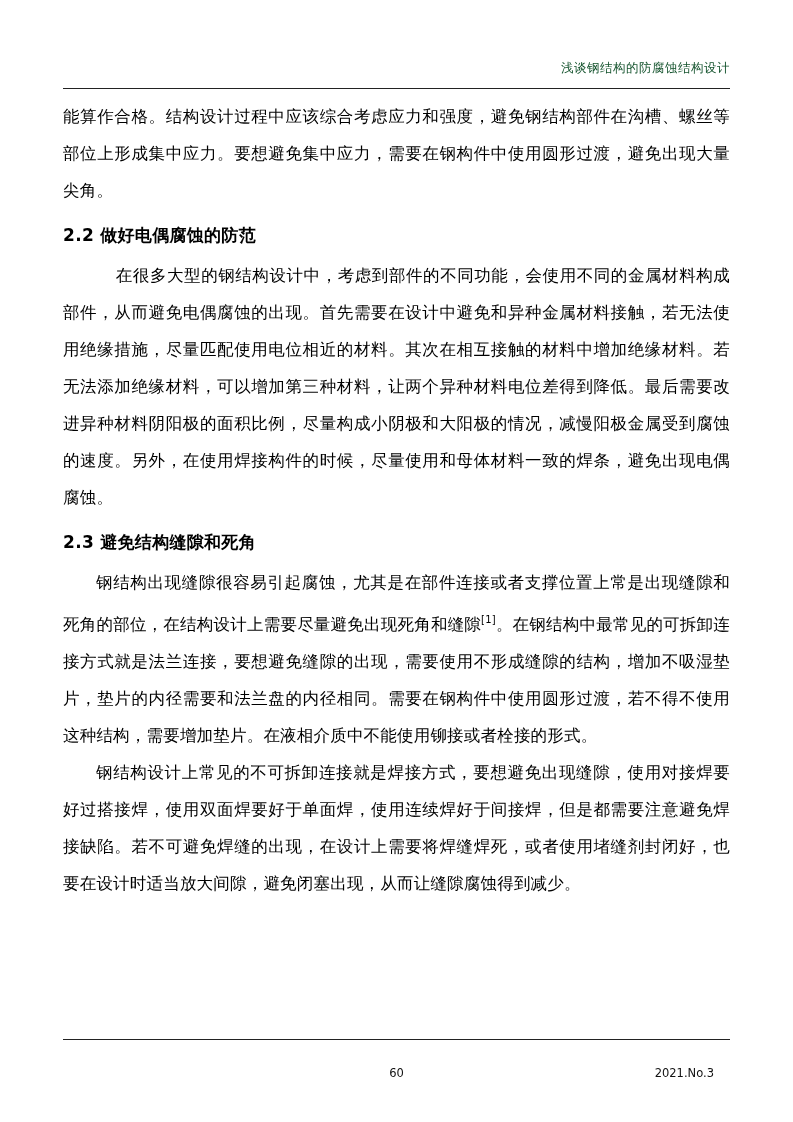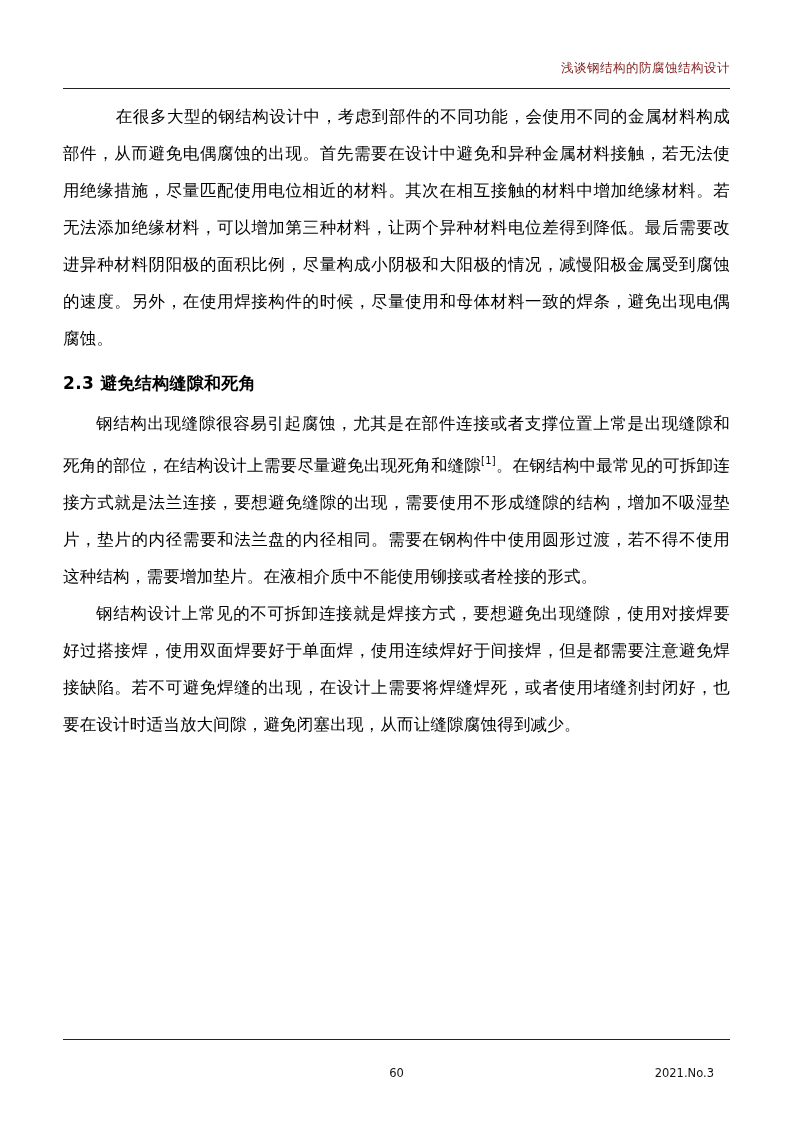--- a/index.html
+++ b/index.html
@@ -26,21 +26,21 @@
   }
   
   .header {
     position: absolute;
     top: 60px;
     left: 0;
     width: 100%;
     text-align: right;
     font-size: 12.5px;
     letter-spacing: 0.5px;
-    color: #7f1d1d;
+    color: #14532d;
     font-family: "DejaVu Sans", "Liberation Sans", sans-serif;
   }
   .header-rule {
     position: absolute;
     top: 88px;
     left: 0;
     width: 100%;
     border-top: 1px solid #222;
   }
   
@@ -111,21 +111,23 @@
 <div class="page">
   <div class="page-inner">
 
     <div class="header">
       <span>浅谈钢结构的防腐蚀结构设计</span>
     </div>
     <div class="header-rule"></div>
 
     <div class="body">
 
+      <p class="para">能算作合格。结构设计过程中应该综合考虑应力和强度，避免钢结构部件在沟槽、螺丝等部位上形成集中应力。要想避免集中应力，需要在钢构件中使用圆形过渡，避免出现大量尖角。</p>
 
+      <h2 class="heading">2.2  做好电偶腐蚀的防范</h2>
 
       <p class="para indent-wide">在很多大型的钢结构设计中，考虑到部件的不同功能，会使用不同的金属材料构成部件，从而避免电偶腐蚀的出现。首先需要在设计中避免和异种金属材料接触，若无法使用绝缘措施，尽量匹配使用电位相近的材料。其次在相互接触的材料中增加绝缘材料。若无法添加绝缘材料，可以增加第三种材料，让两个异种材料电位差得到降低。最后需要改进异种材料阴阳极的面积比例，尽量构成小阴极和大阳极的情况，减慢阳极金属受到腐蚀的速度。另外，在使用焊接构件的时候，尽量使用和母体材料一致的焊条，避免出现电偶腐蚀。</p>
 
       <h2 class="heading">2.3  避免结构缝隙和死角</h2>
 
       <p class="para indent"><span>钢结构出现缝隙很容易引起腐蚀，尤其是在部件连接或者支撑位置上常是出现缝隙和死角的部位，在结构设计上需要尽量避免出现死角和缝隙</span><span class="sup">[1]</span><span>。在钢结构中最常见的可拆卸连接方式就是法兰连接，要想避免缝隙的出现，需要使用不形成缝隙的结构，增加不吸湿垫片，垫片的内径需要和法兰盘的内径相同。需要在钢构件中使用圆形过渡，若不得不使用这种结构，需要增加垫片。在液相介质中不能使用铆接或者栓接的形式。</span></p>
 
       <p class="para indent">钢结构设计上常见的不可拆卸连接就是焊接方式，要想避免出现缝隙，使用对接焊要好过搭接焊，使用双面焊要好于单面焊，使用连续焊好于间接焊，但是都需要注意避免焊接缺陷。若不可避免焊缝的出现，在设计上需要将焊缝焊死，或者使用堵缝剂封闭好，也要在设计时适当放大间隙，避免闭塞出现，从而让缝隙腐蚀得到减少。</p>
 
 

